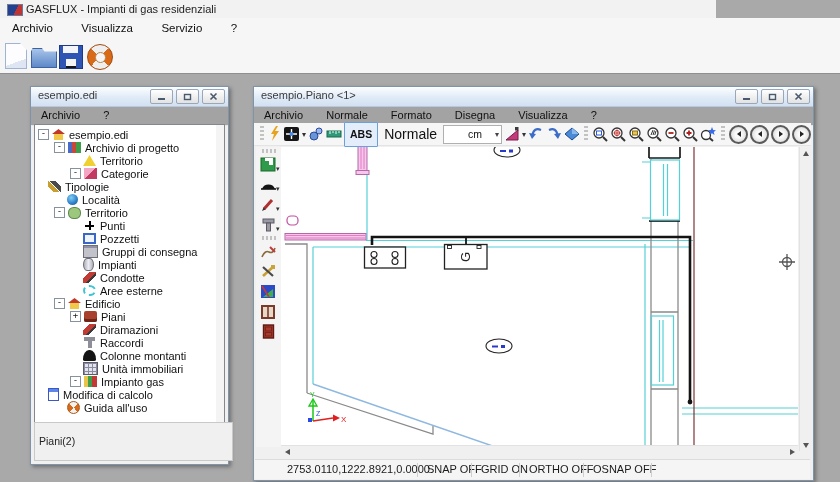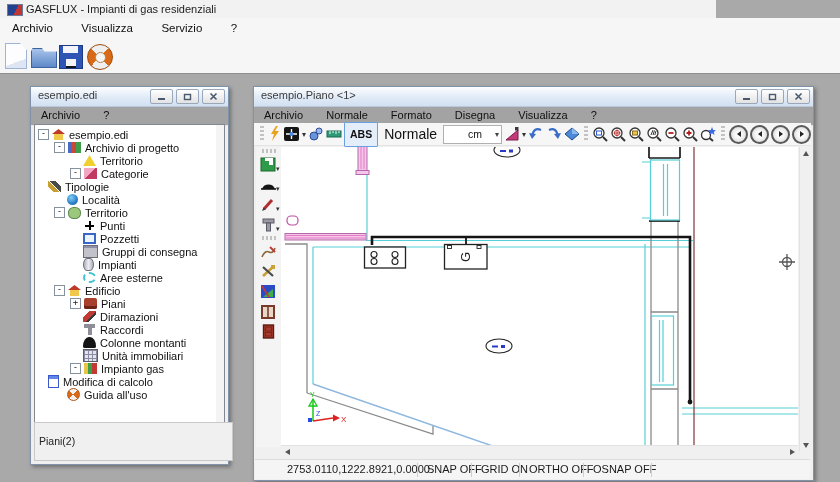--- a/index.html
+++ b/index.html
@@ -196,20 +196,25 @@
             <span class="ic i-grup"></span>
             <span>Gruppi di consegna</span>
           </div>
         <div class="trow l2">
             <span class="egap"></span>
             <span class="ic i-serb"></span>
             <span>Impianti</span>
           </div>
         <div class="trow l2">
             <span class="egap"></span>
+            <span class="ic i-pen"></span>
+            <span>Condotte</span>
+          </div>
+        <div class="trow l2">
+            <span class="egap"></span>
             <span class="ic i-aree"></span>
             <span>Aree esterne</span>
           </div>
         <div class="trow l1">
             <span class="exp">-</span>
             <span class="ic i-house"></span>
             <span>Edificio</span>
           </div>
         <div class="trow l2">
             <span class="exp">+</span>

